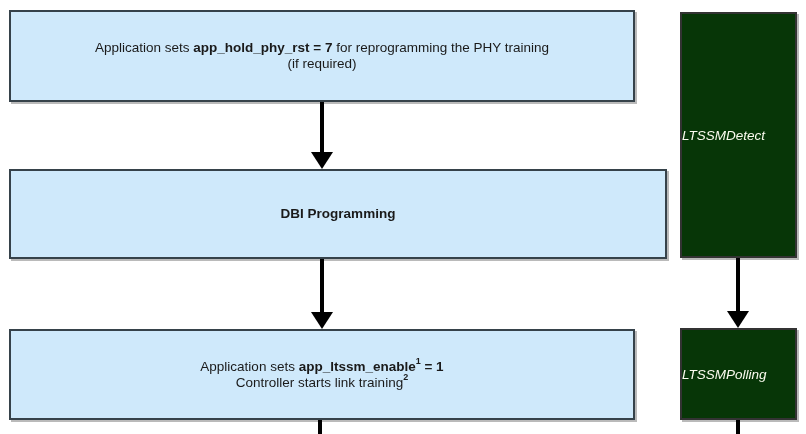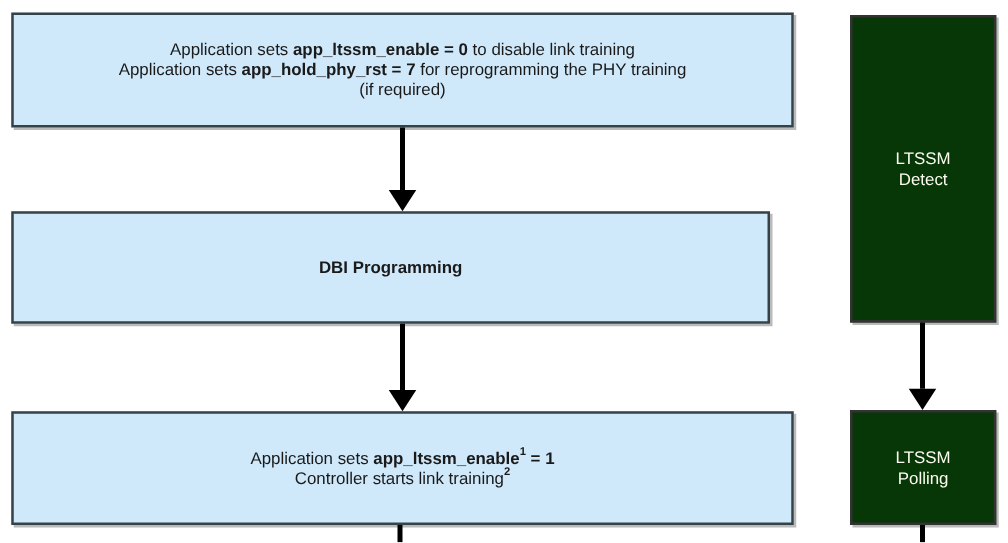--- a/index.html
+++ b/index.html
@@ -51,25 +51,25 @@
     top: -1px;
   }
 
   
   .sbox {
     position: absolute;
     background: var(--state-fill);
     border: 2px solid var(--state-border);
     box-shadow: 2px 2px 0 rgba(130,130,130,0.55);
     display: flex;
-    flex-direction: column;
-    justify-content: center;
+    justify-content: flex-start;
     align-items: center;
     text-align: center;
     color: var(--state-text);
+    font-style: italic;
   }
   .sline {
     font-size: 13.5px;
     line-height: 17px;
   }
 
   
   .varrow {
     position: absolute;
     width: 22px;
@@ -94,31 +94,30 @@
     width: 4px;
     background: var(--arrow);
   }
 </style>
 </head>
 <body>
 
 <div class="canvas">
 
   <div class="pbox" style="left:9px; top:10px; width:626px; height:92px;">
-    <div class="tline"><span>Application sets </span><b>app_ltssm_enable = 0</b><span> to disable link training</span></div>
     <div class="tline"><span>Application sets </span><b>app_hold_phy_rst = 7</b><span> for reprogramming the PHY training</span></div>
     <div class="tline"><span>(if required)</span></div>
   </div>
 
   <div class="varrow" style="left:311px; top:102px; height:67px;">
     <div class="stem"></div>
     <div class="head"></div>
   </div>
 
-  <div class="pbox" style="left:9px; top:169px; width:607px; height:90px;">
+  <div class="pbox" style="left:9px; top:169px; width:658px; height:90px;">
     <div class="tline"><b>DBI Programming</b></div>
   </div>
 
   <div class="varrow" style="left:311px; top:259px; height:70px;">
     <div class="stem"></div>
     <div class="head"></div>
   </div>
 
   <div class="pbox" style="left:9px; top:329px; width:626px; height:91px;text-align:center;">
     <div class="tline"><span>Application sets </span><b>app_ltssm_enable</b><sup class="fnote">1</sup><b> = 1</b></div>

